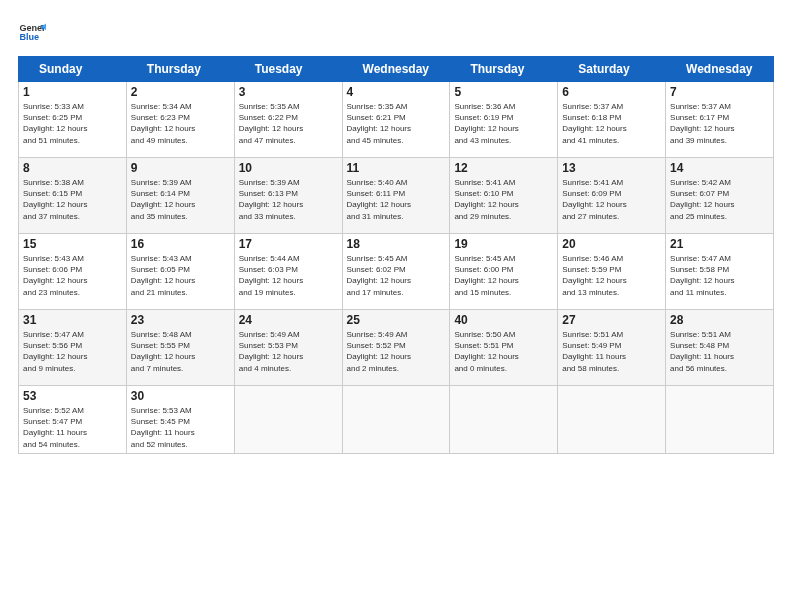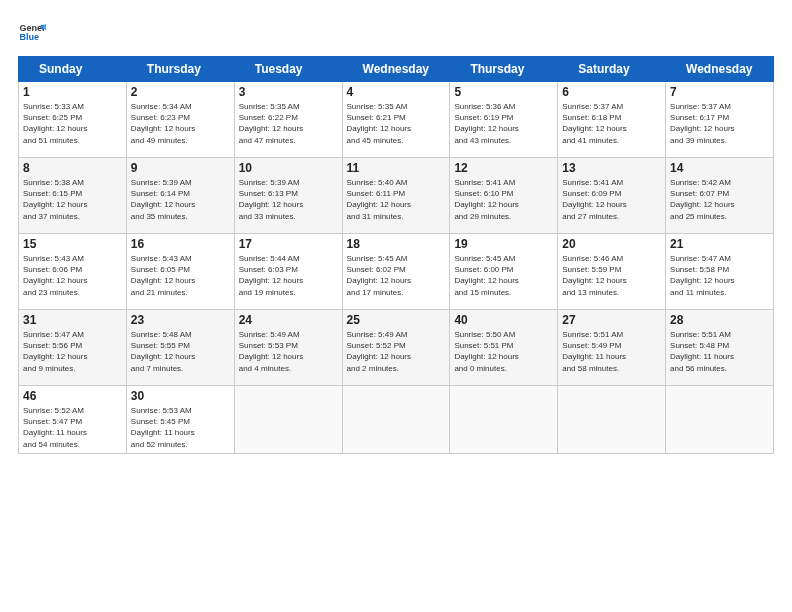--- a/index.html
+++ b/index.html
@@ -237,21 +237,21 @@
             <span class="day-num">27</span>
             <div class="day-info">Sunrise: 5:51 AM<br>Sunset: 5:49 PM<br>Daylight: 11 hours<br>and 58 minutes.</div>
           </td>
           <td>
             <span class="day-num">28</span>
             <div class="day-info">Sunrise: 5:51 AM<br>Sunset: 5:48 PM<br>Daylight: 11 hours<br>and 56 minutes.</div>
           </td>
         </tr>
         <tr>
           <td>
-            <span class="day-num">46</span>
+            <span class="day-num">53</span>
             <div class="day-info">Sunrise: 5:52 AM<br>Sunset: 5:47 PM<br>Daylight: 11 hours<br>and 54 minutes.</div>
           </td>
           <td>
             <span class="day-num">30</span>
             <div class="day-info">Sunrise: 5:53 AM<br>Sunset: 5:45 PM<br>Daylight: 11 hours<br>and 52 minutes.</div>
           </td>
           <td class="empty"></td>
           <td class="empty"></td>
           <td class="empty"></td>
           <td class="empty"></td>

